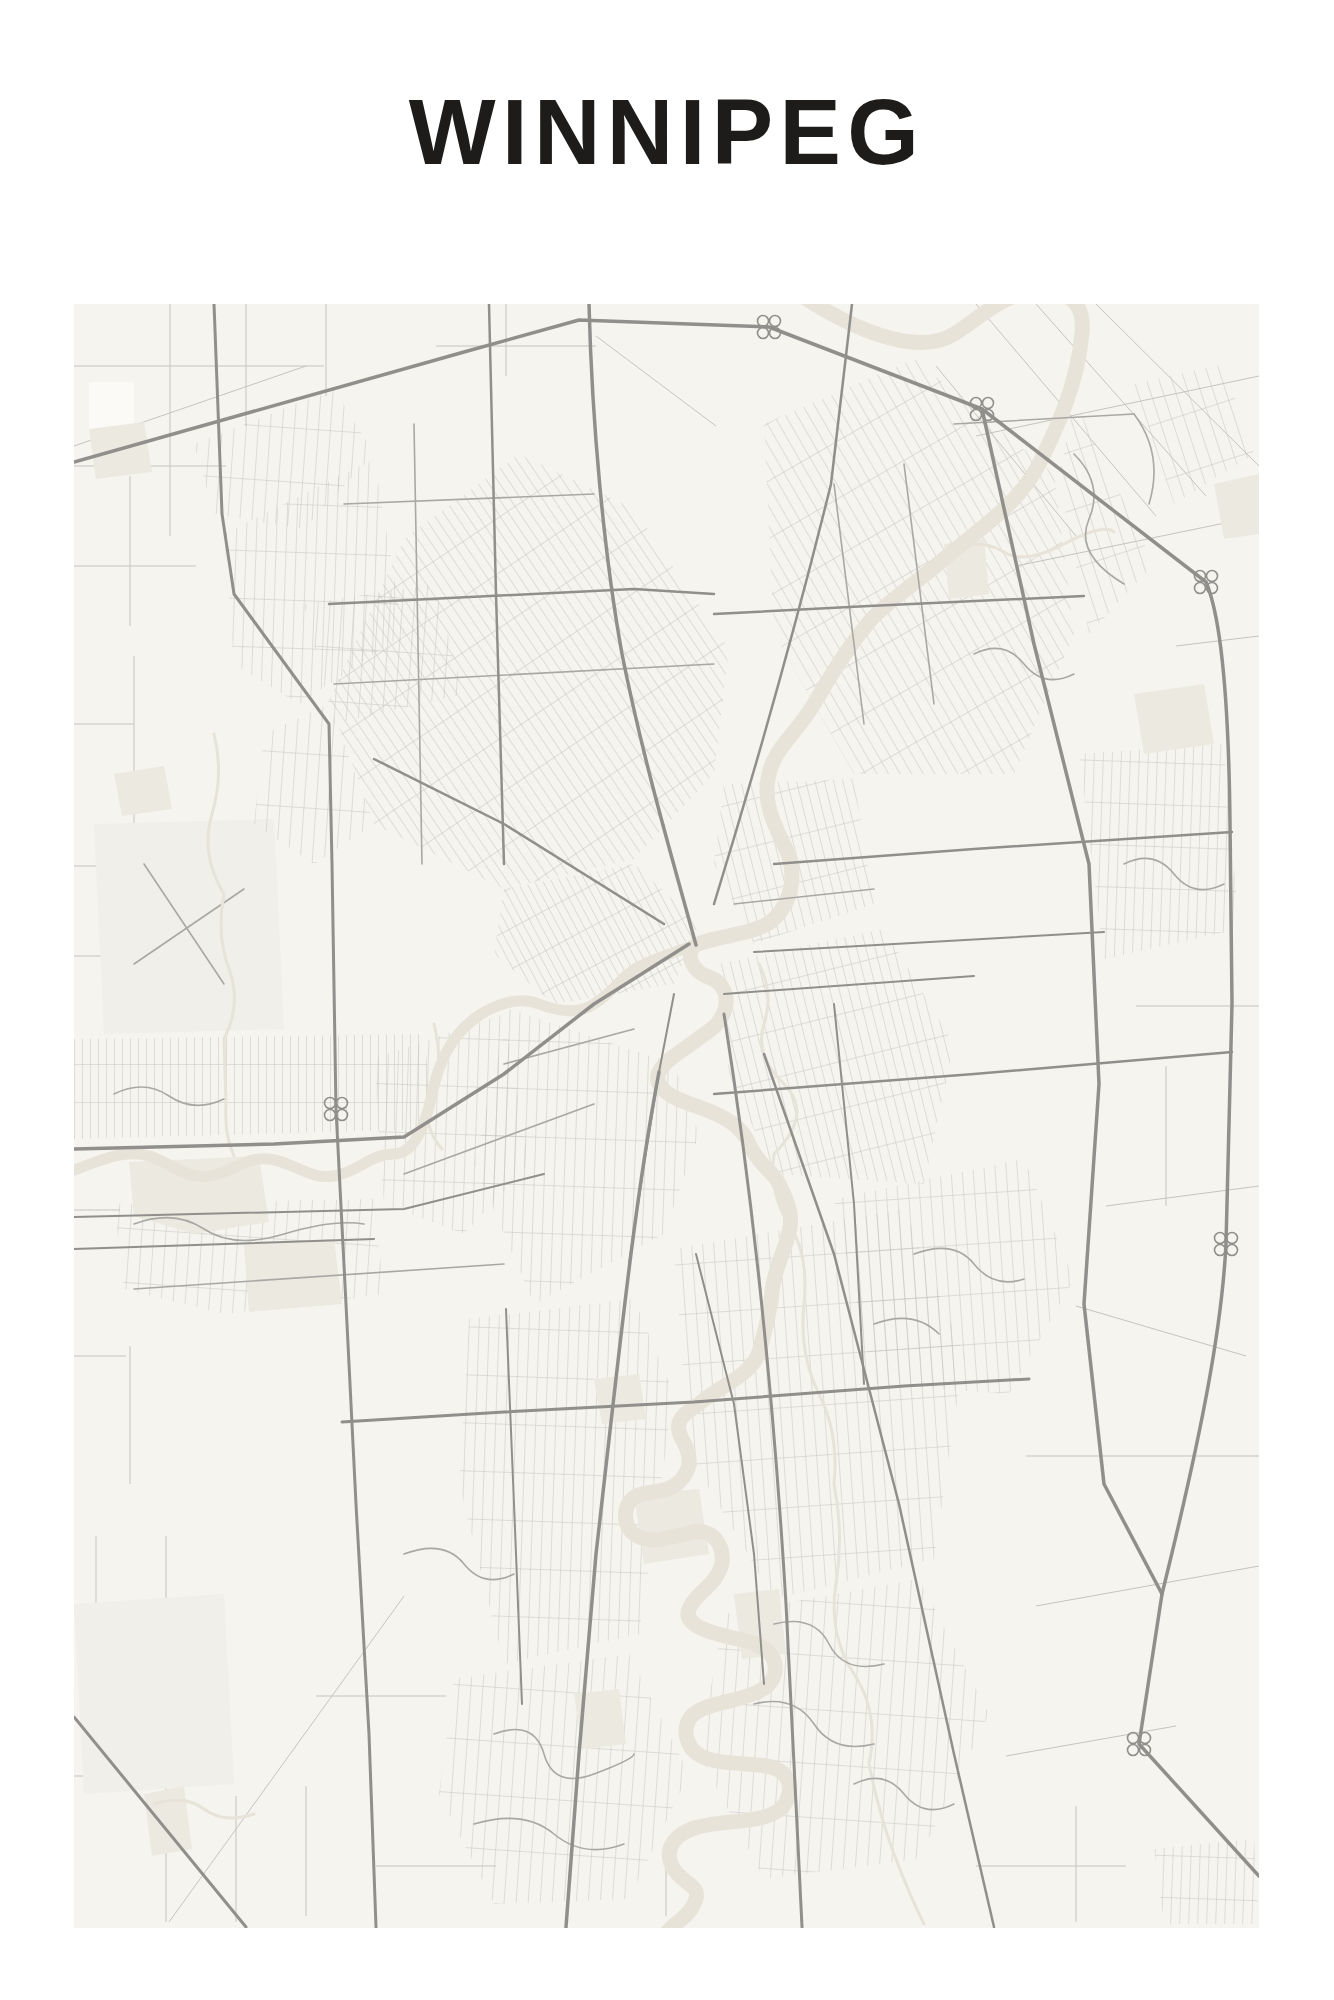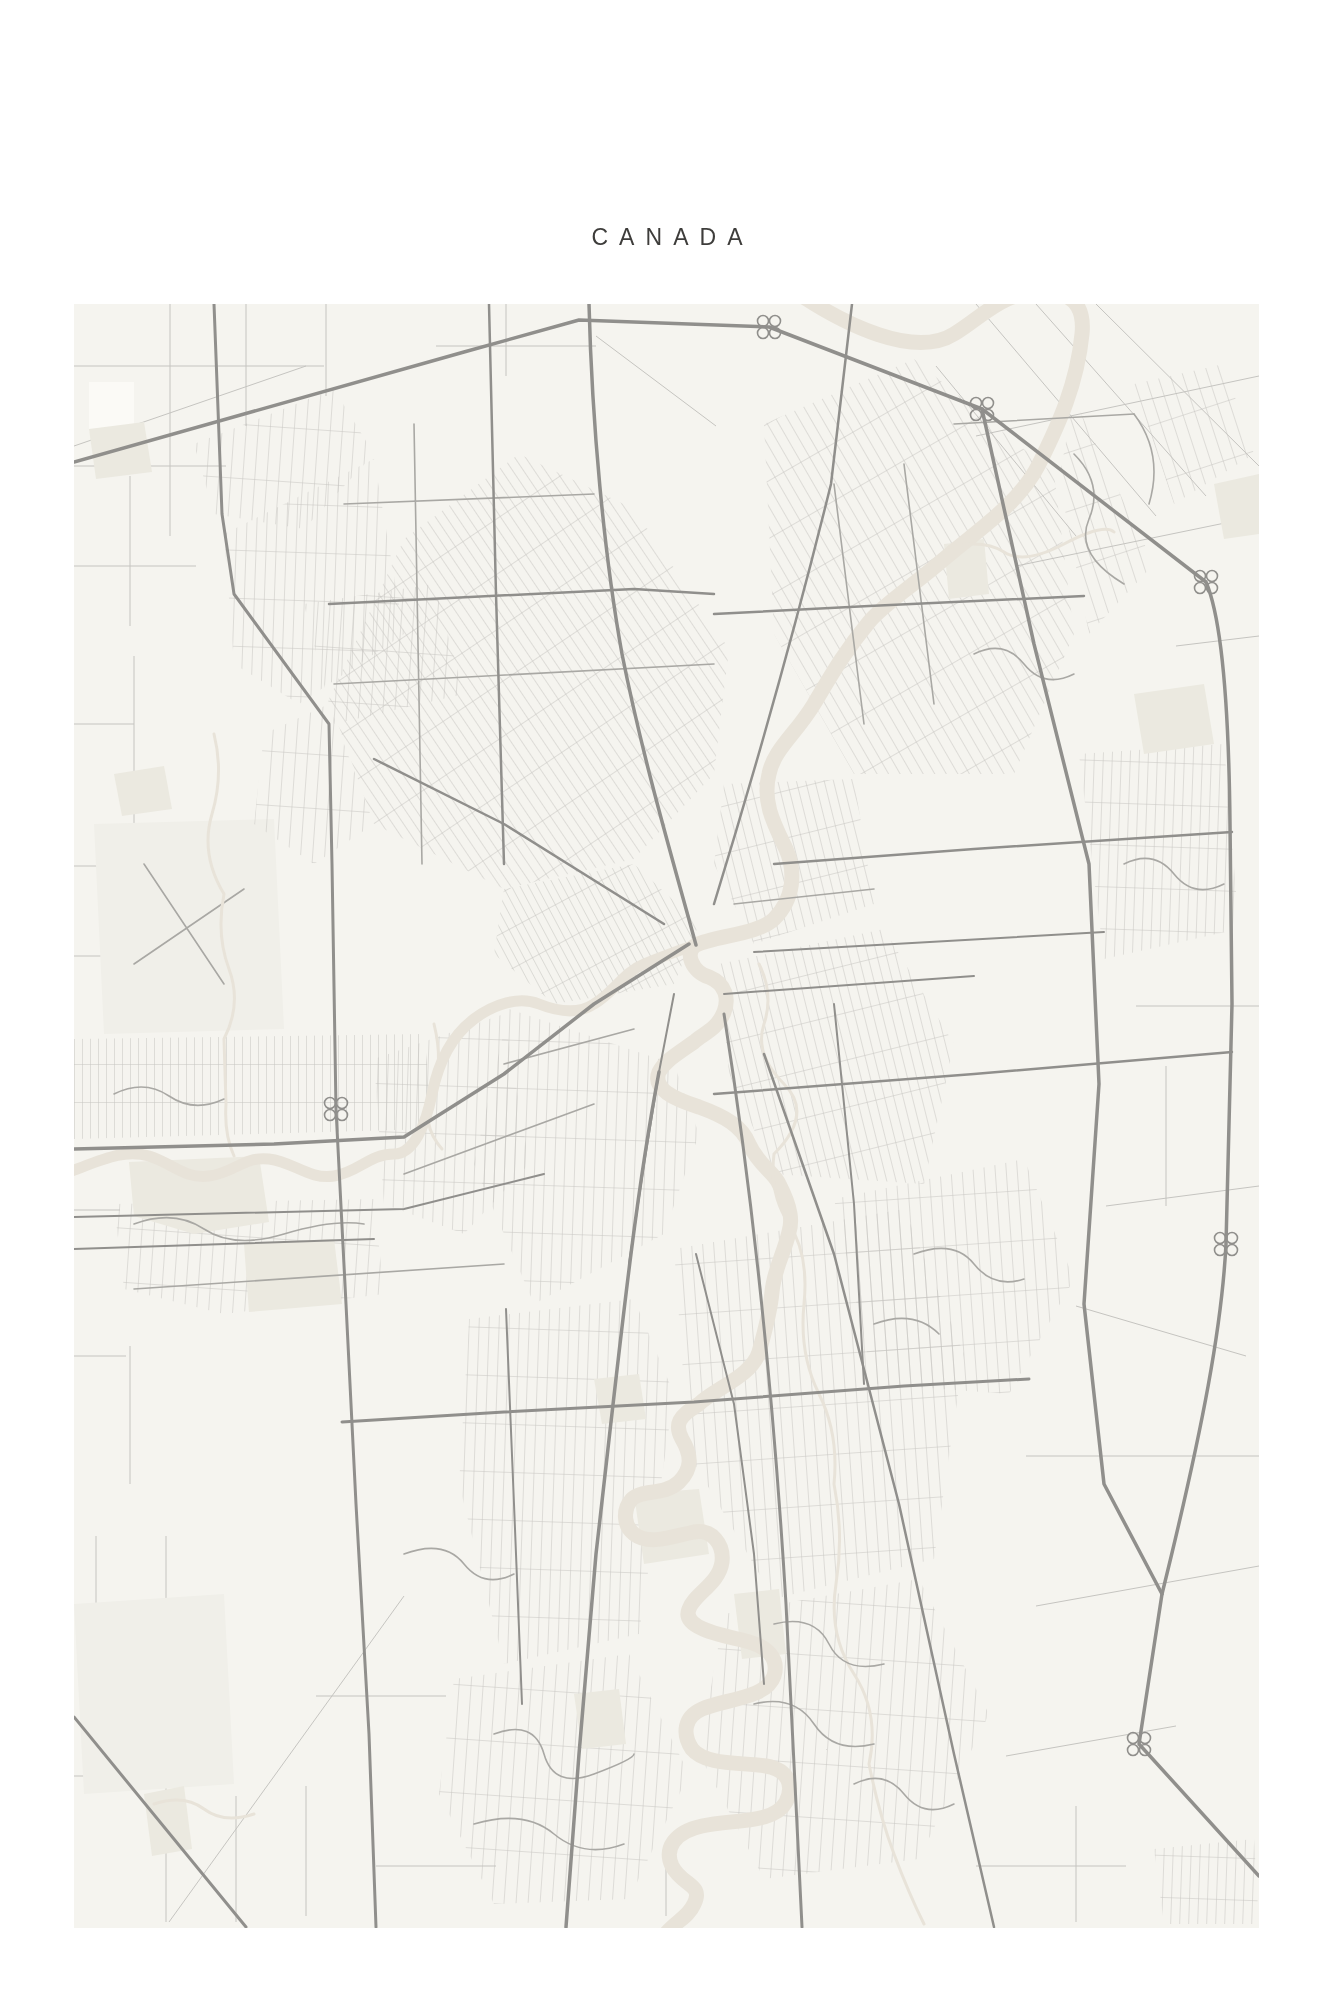--- a/index.html
+++ b/index.html
@@ -26,21 +26,21 @@
   .creek{stroke:var(--water);stroke-width:3;fill:none;stroke-linecap:round;}
   .mid{stroke:var(--roadMid);stroke-width:1.6;fill:none;stroke-linecap:round;}
   .maj{stroke:var(--roadMajor);fill:none;stroke-linecap:round;stroke-linejoin:round;}
   .clover{stroke:var(--roadMajor);stroke-width:1.6;fill:none;}
 </style>
 </head>
 <body>
 
 <div class="page">
 
-  <div class="poster-subtitle">CANADA</div>
+  <h1 class="poster-title">WINNIPEG</h1>
 
   <div class="map-frame">
     <svg viewBox="0 0 1185 1624" preserveAspectRatio="none" aria-hidden="true">
       <defs>
         <pattern id="pA" width="9" height="46" patternUnits="userSpaceOnUse" patternTransform="rotate(-34)">
             <path class="pline" d="M0 0V46 M0 0H9"></path>
           </pattern>
         <pattern id="pB" width="7.5" height="36" patternUnits="userSpaceOnUse" patternTransform="rotate(-28)">
             <path class="pline" d="M0 0V36 M0 0H7.5"></path>
           </pattern>

